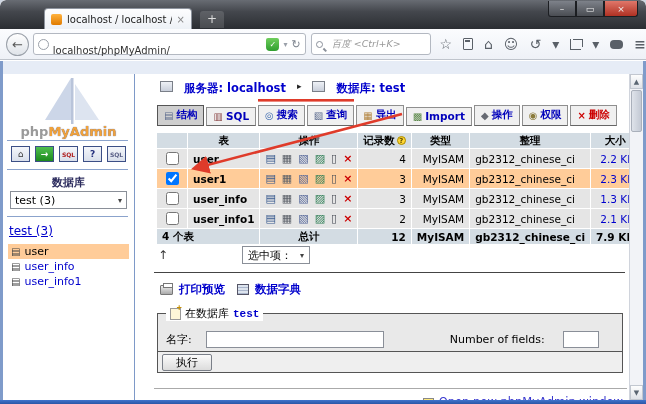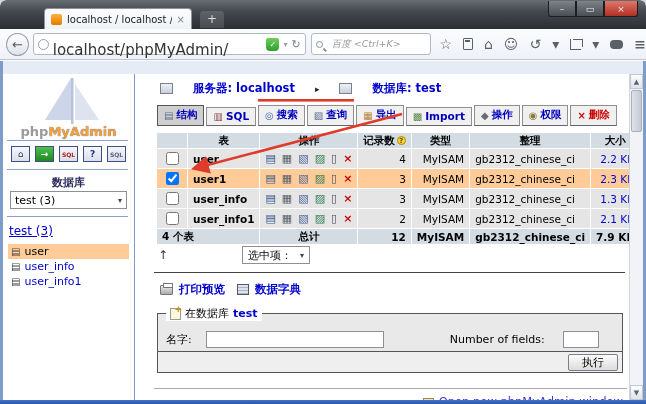--- a/index.html
+++ b/index.html
@@ -23,21 +23,21 @@
   .newtab{position:absolute;left:200px;top:11px;width:24px;height:17px;border-radius:3px 3px 0 0;background:rgba(255,255,255,.14);
     color:#ddd;text-align:center;line-height:16px;font-size:12px;}
   
   .navbar{position:absolute;left:0;top:29px;right:0;height:31px;background:linear-gradient(#fbfcfe,#eef1f7);
     border-bottom:1px solid #bfc4cc;display:flex;align-items:center;}
   .backbtn{width:23px;height:23px;border-radius:50%;border:1px solid #9aa0a9;margin-left:6px;
     background:linear-gradient(#fefefe,#dfe3e9);display:flex;align-items:center;justify-content:center;color:#555;font-size:13px;}
   .urlbox{width:276px;height:22px;margin-left:4px;border:1px solid #b3b8c1;border-radius:3px;background:#fff;
     display:flex;align-items:center;padding:0 4px;gap:4px;}
   .globe{width:11px;height:11px;border-radius:50%;border:1.5px solid #9aa0a9;flex:0 0 auto;}
-  .urltext{flex:1;font-size:15px;color:#333;white-space:nowrap;overflow:hidden;margin-top:12px;}
+  .urltext{flex:1;font-size:10px;color:#333;white-space:nowrap;overflow:hidden;margin-top:12px;}
   .shield{width:13px;height:13px;background:linear-gradient(#6fce5c,#2f9e2f);border-radius:2px 2px 4px 4px;
     color:#fff;font-size:8px;text-align:center;line-height:13px;}
   .tinycaret{color:#9aa0a9;font-size:8px;}
   .reload{color:#7b828c;font-size:11px;}
   .searchbox{width:122px;height:22px;margin-left:5px;border:1px solid #b3b8c1;border-radius:3px;background:#fff;
     display:flex;align-items:center;padding:0 4px;gap:9px;}
   .mag{width:7px;height:7px;border:1.5px solid #8a909a;border-radius:50%;position:relative;flex:0 0 auto;}
   .mag::after{content:"";position:absolute;width:4px;height:1.5px;background:#8a909a;transform:rotate(45deg);left:6px;top:7px;}
   .searchtext{font-size:9.5px;color:#999;font-style:italic;white-space:nowrap;overflow:hidden;}
   .navicons{display:flex;align-items:center;margin-left:8px;gap:11px;color:#5a6068;}
@@ -71,21 +71,21 @@
   .dbselect{position:absolute;left:7px;right:7px;height:18px;border:1px solid #8a8f98;background:#fff;
     display:flex;align-items:center;justify-content:space-between;padding:0 4px;font-size:11px;}
   .dbselect .car{font-size:8px;color:#444;}
   .dblink{position:absolute;left:6px;color:#0000cc;font-size:12px;}
   .tlist{position:absolute;left:5px;right:5px;}
   .titem{display:flex;align-items:center;gap:4px;height:15px;padding-left:3px;color:#0000cc;font-size:11px;}
   .titem.hl{background:#ffcc99;color:#000;}
   .ticon{color:#444;font-size:10px;}
   
   .main{position:absolute;left:152px;top:74px;right:17px;bottom:4px;background:#fff;overflow:hidden;}
-  .crumb{position:absolute;left:8px;top:7px;display:flex;align-items:center;gap:20px;
+  .crumb{position:absolute;left:8px;top:7px;display:flex;align-items:flex-start;gap:11px;
     color:#0000cc;font-weight:bold;font-size:11.5px;}
   .crumb .ic{width:13px;height:11px;border:1px solid #7a7f88;background:linear-gradient(#eef1f6,#c9cfdb);display:inline-block;}
   .crumb .sep{color:#222;font-size:9px;}
   .tabbar{position:absolute;left:5px;top:31px;display:flex;gap:2px;align-items:flex-end;}
   .ptab{display:flex;align-items:center;gap:3px;padding:2px 6px 3px;background:#f0f0f0;border:1px solid #8f8f8f;
     border-bottom-color:#666;color:#0000bb;font-weight:bold;font-size:10.5px;white-space:nowrap;}
   .ptab.active{background:#cfcfcf;border-color:#555;}
   .ptab.danger{color:#cc0000;}
   .ptab .tgi{font-size:10px;}
   table.db{position:absolute;left:4px;top:58px;border-collapse:separate;border-spacing:1px;font-size:10.5px;}
@@ -110,31 +110,31 @@
   .checkrow .sep{margin:0 4px;color:#0000cc;}
   .withsel{margin-left:52px;border:1px solid #8a8f98;background:#fff;height:18px;display:flex;align-items:center;gap:8px;padding:0 5px;}
   .withsel .car{font-size:8px;color:#444;}
   .hr-dark{position:absolute;left:2px;right:4px;top:198px;border-top:1px solid #444;}
   .printrow{position:absolute;left:8px;top:208px;display:flex;align-items:center;gap:6px;}
   .printrow a{color:#0000cc;text-decoration:none;font-weight:bold;font-size:11.5px;}
   .shape-printer{width:13px;height:10px;background:linear-gradient(#eee,#aaa);border:1px solid #777;border-radius:1px;position:relative;}
   .shape-printer::before{content:"";position:absolute;left:2px;top:-3px;width:8px;height:3px;background:#fff;border:1px solid #777;}
   .shape-dict{width:12px;height:11px;border:1px solid #556;background:repeating-linear-gradient(#dde4ee 0 2px,#aab6cc 2px 3px);}
   fieldset.create{position:absolute;left:5px;right:6px;top:232px;height:46px;border:1px solid #555;background:#e9e9e9;margin:0;padding:2px 8px;}
-  fieldset.create legend{background:#fff;padding:0 4px;display:flex;gap:4px;align-items:center;font-size:11px;}
+  fieldset.create legend{background:#fff;padding:0 4px;display:flex;gap:4px;align-items:center;font-size:11px;font-family:Liberation Mono, monospace;}
   .shape-newtbl{width:11px;height:12px;background:#fdf6d8;border:1px solid #999;position:relative;}
   .shape-newtbl::after{content:"+";position:absolute;right:-2px;top:-5px;color:#c89000;font-weight:bold;font-size:9px;}
   .createrow{display:flex;align-items:center;margin-top:8px;gap:14px;}
   .createrow input{border:1px solid #8a8f98;height:17px;font-size:11px;padding:0 2px;background:#fff;}
   .in-name{width:178px;}
   .in-fields{width:36px;margin-left:4px;}
   .fieldslabel{margin-left:52px;}
   .legend-db{color:#0000cc;font-weight:bold;text-decoration:none;}
   .tblfoot{position:absolute;left:5px;right:6px;top:278px;height:21px;background:#efefef;border:1px solid #555;border-top:none;
-    display:flex;justify-content:flex-end;align-items:center;padding:0 4px;}
+    display:flex;justify-content:flex-start;align-items:center;padding:0 4px;}
   .gobtn{font-size:11px;padding:0 13px;height:17px;border:1px solid #7a7f88;border-radius:2px;
     background:linear-gradient(#fbfbfb,#dcdcdc);font-family:inherit;}
   .hr-light{position:absolute;left:2px;right:2px;top:314px;border-top:1px solid #aaa;}
   .opennew{position:absolute;right:6px;top:321px;display:flex;align-items:center;gap:5px;}
   .opennew a{color:#3b3bd0;text-decoration:none;font-size:11.5px;}
   .shape-window{width:11px;height:9px;background:#fff;border:1px solid #888;position:relative;}
   .shape-window::before{content:"";position:absolute;left:0;top:0;width:100%;height:3px;background:#ffe97a;}
   
   .scrollbar{position:absolute;right:3px;top:74px;width:14px;bottom:4px;background:#f2f3f7;border-left:1px solid #d0d4dc;}
   .sb-arrow{position:absolute;left:0;width:100%;height:15px;text-align:center;font-size:7px;color:#5a6572;line-height:15px;

